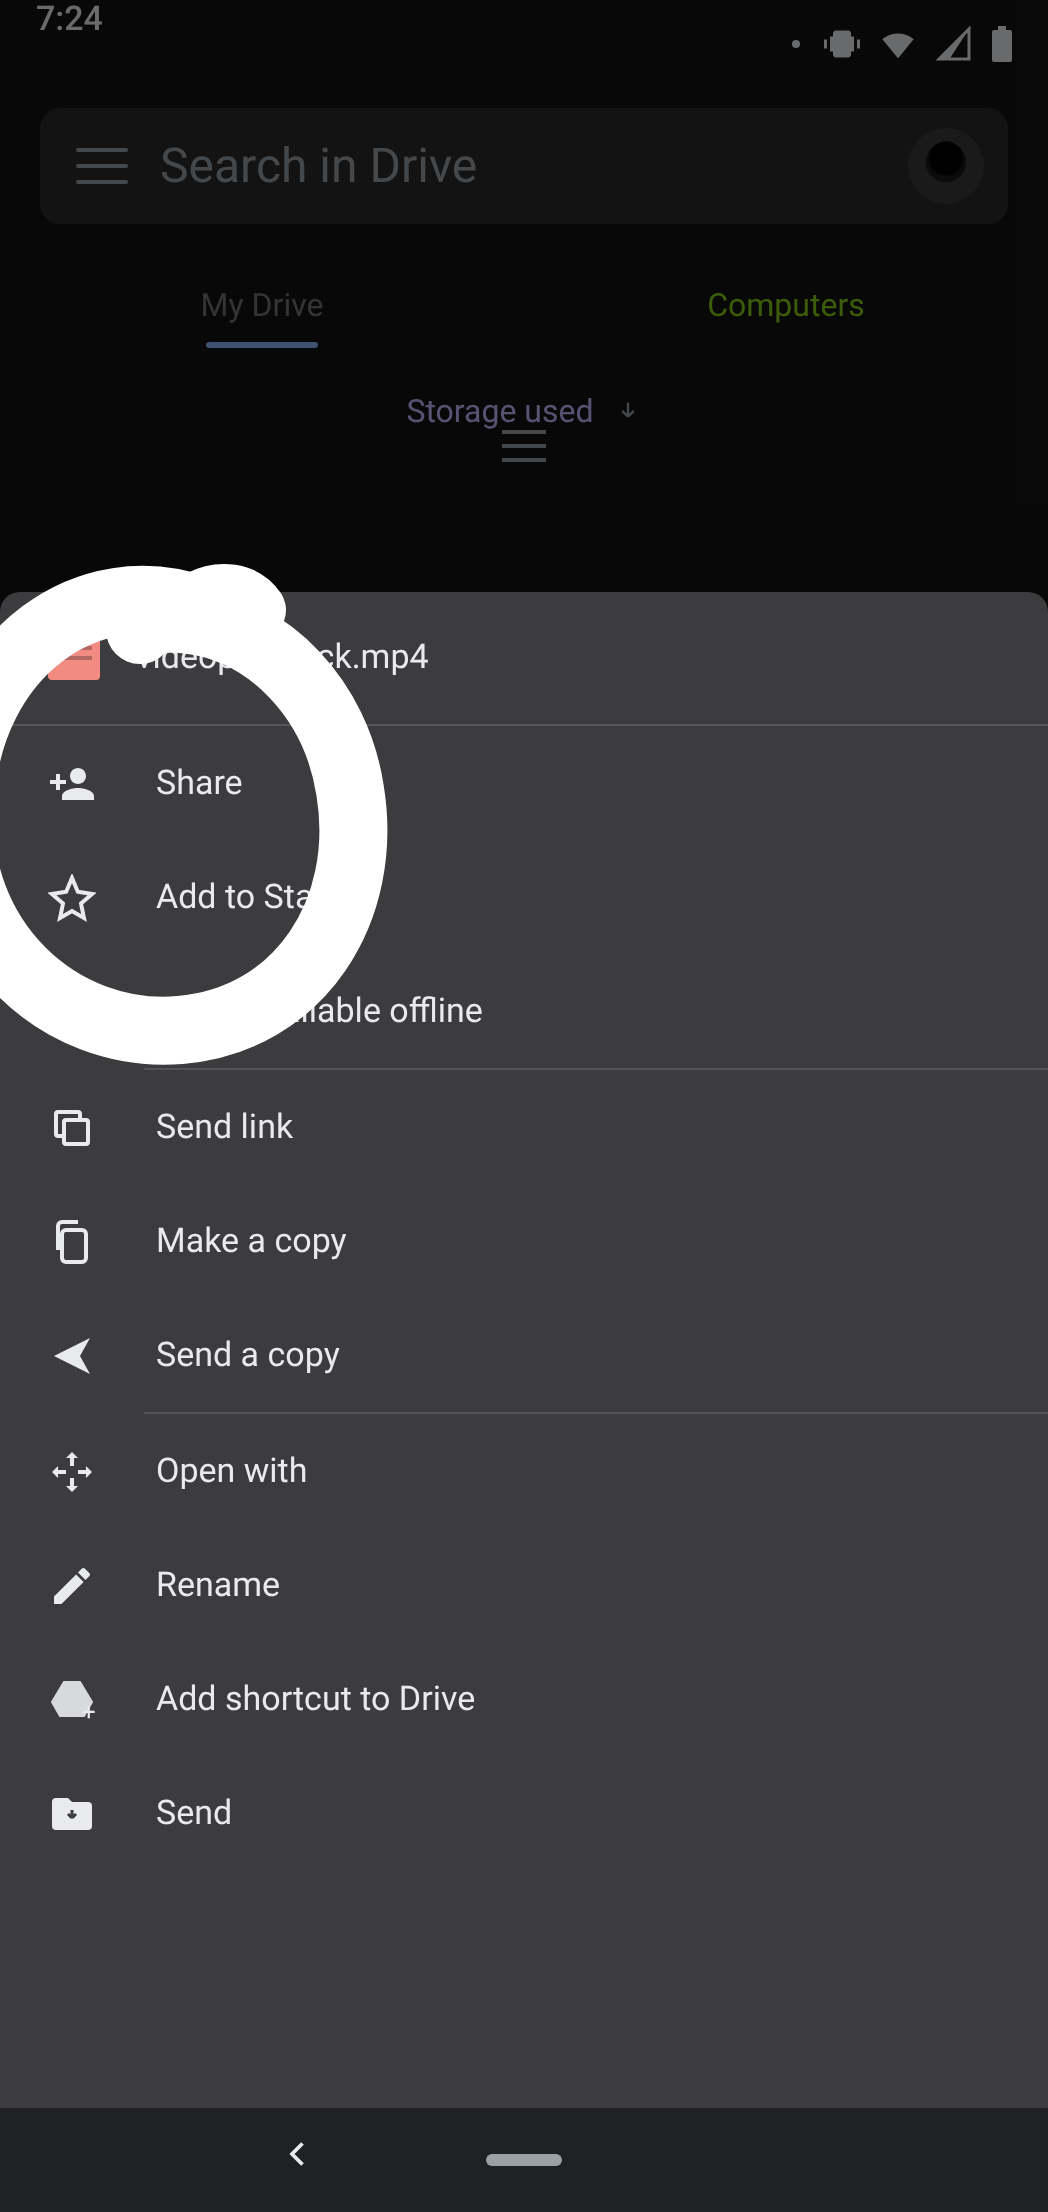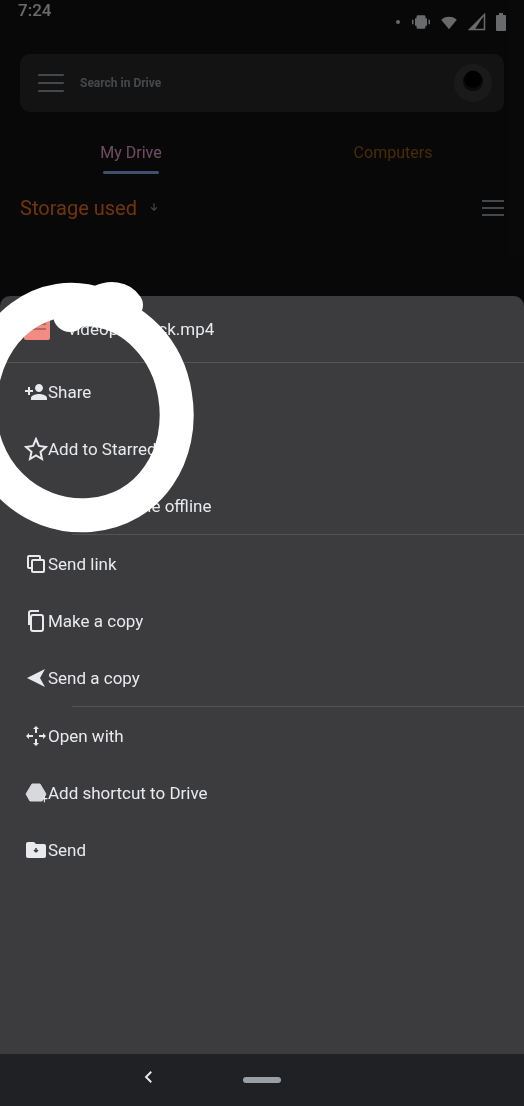--- a/index.html
+++ b/index.html
@@ -50,22 +50,22 @@
       width: 26px; height: 18px;
       display:flex;flex-direction:column;justify-content:space-between;
       margin-left:6px;
     }
     .hamburger span {
       display:block;height:2px;background:#9aa0a6;border-radius:2px;
     }
     .search-placeholder {
       flex:1;
       color:#9aa0a6;
-      font-size:12px;
-      font-weight:700;
+      font-size:24px;
+      font-weight:400;
     }
     .avatar {
       width:38px;height:38px;border-radius:50%;
       background: radial-gradient(circle at 50% 45%, #1a1a1a 0%, #1a1a1a 35%, #3a3a3a 36%, #3a3a3a 100%);
       position:relative;
       overflow:hidden;
     }
     .avatar::after{
       content:"";position:absolute;inset:0;
       background: radial-gradient(circle at 50% 40%, #000 0 8px, transparent 9px);
@@ -73,32 +73,32 @@
     
     .tabs {
       display:flex;
       margin-top:18px;
       height:44px;
     }
     .tab {
       flex:1;
       display:flex;align-items:center;justify-content:center;
       font-size:16px;
-      color:#a16207;
+      color:#84cc16;
       position:relative;
     }
-    .tab.active { color:#f9a8d4; }
+    .tab.active { color:#737373; }
     .tab.active::after{
       content:"";position:absolute;bottom:0;
       width:56px;height:3px;background:#8ab4f8;border-radius:3px;
     }
     .subheader {
       display:flex;align-items:center;justify-content:space-between;
       padding: 22px 20px 0 20px;
-      color:#f97316;font-size:20px;
+      color:#c4b5fd;font-size:16px;flex-direction:column;
     }
     .subheader-left {display:flex;align-items:center;gap:10px;}
     .list-icon {
       width:22px;height:16px;
       display:flex;flex-direction:column;justify-content:space-between;
     }
     .list-icon span{height:2px;background:#9aa0a6;display:block;}
     
     .dim {
       position:absolute;inset:0;
@@ -139,20 +139,21 @@
       background: repeating-linear-gradient(90deg,#f28b82 0 4px, transparent 4px 7px);
     }
     .file-icon::after{
       content:"";position:absolute;left:4px;right:4px;top:5px;height:3px;
       border-top:2px solid rgba(0,0,0,.25);
       border-bottom:2px solid rgba(0,0,0,.25);
     }
     .sheet-title{font-size:17px;color:#e8eaed;}
     .menu-item{
       display:flex;align-items:center;
+      gap:30px;
       padding:15px 24px;
       min-height:57px;
       font-size:17px;
       color:#e8eaed;
     }
     .menu-icon{
       width:24px;height:24px;flex-shrink:0;
       display:flex;align-items:center;justify-content:center;
     }
     .menu-icon svg{display:block;}
@@ -305,20 +306,28 @@
   <div class="menu-item">
     <div class="menu-icon">
       <svg width="24" height="24" viewBox="0 0 24 24" fill="#e8eaed">
           <path d="M12 2l3 3h-2v4h-2V5H9l3-3zm0 20l-3-3h2v-4h2v4h2l-3 3zM2 12l3-3v2h4v2H5v2l-3-3zm20 0l-3 3v-2h-4v-2h4V9l3 3z"></path>
         </svg>
     </div>
     <span>Open with</span>
   </div>
 
 
+  <div class="menu-item">
+    <div class="menu-icon">
+      <svg width="24" height="24" viewBox="0 0 24 24" fill="#e8eaed">
+          <path d="M3 17.25V21h3.75L17.81 9.94l-3.75-3.75L3 17.25zM20.71 7.04a1 1 0 0 0 0-1.41l-2.34-2.34a1 1 0 0 0-1.41 0L15 5.25l3.75 3.75 1.96-1.96z"></path>
+        </svg>
+    </div>
+    <span>Rename</span>
+  </div>
 
   <div class="menu-item">
     <div class="menu-icon">
       <svg width="24" height="24" viewBox="0 0 24 24" fill="#e8eaed">
           <path d="M8 3l8 0 6 10-4 7H6l-4-7L8 3zm8 10H8" stroke="#e8eaed" stroke-width="1" fill="#e8eaed" opacity=".9"></path>
           <text x="17" y="22" font-size="12" fill="#e8eaed">+</text>
         </svg>
     </div>
     <span>Add shortcut to Drive</span>
   </div>

